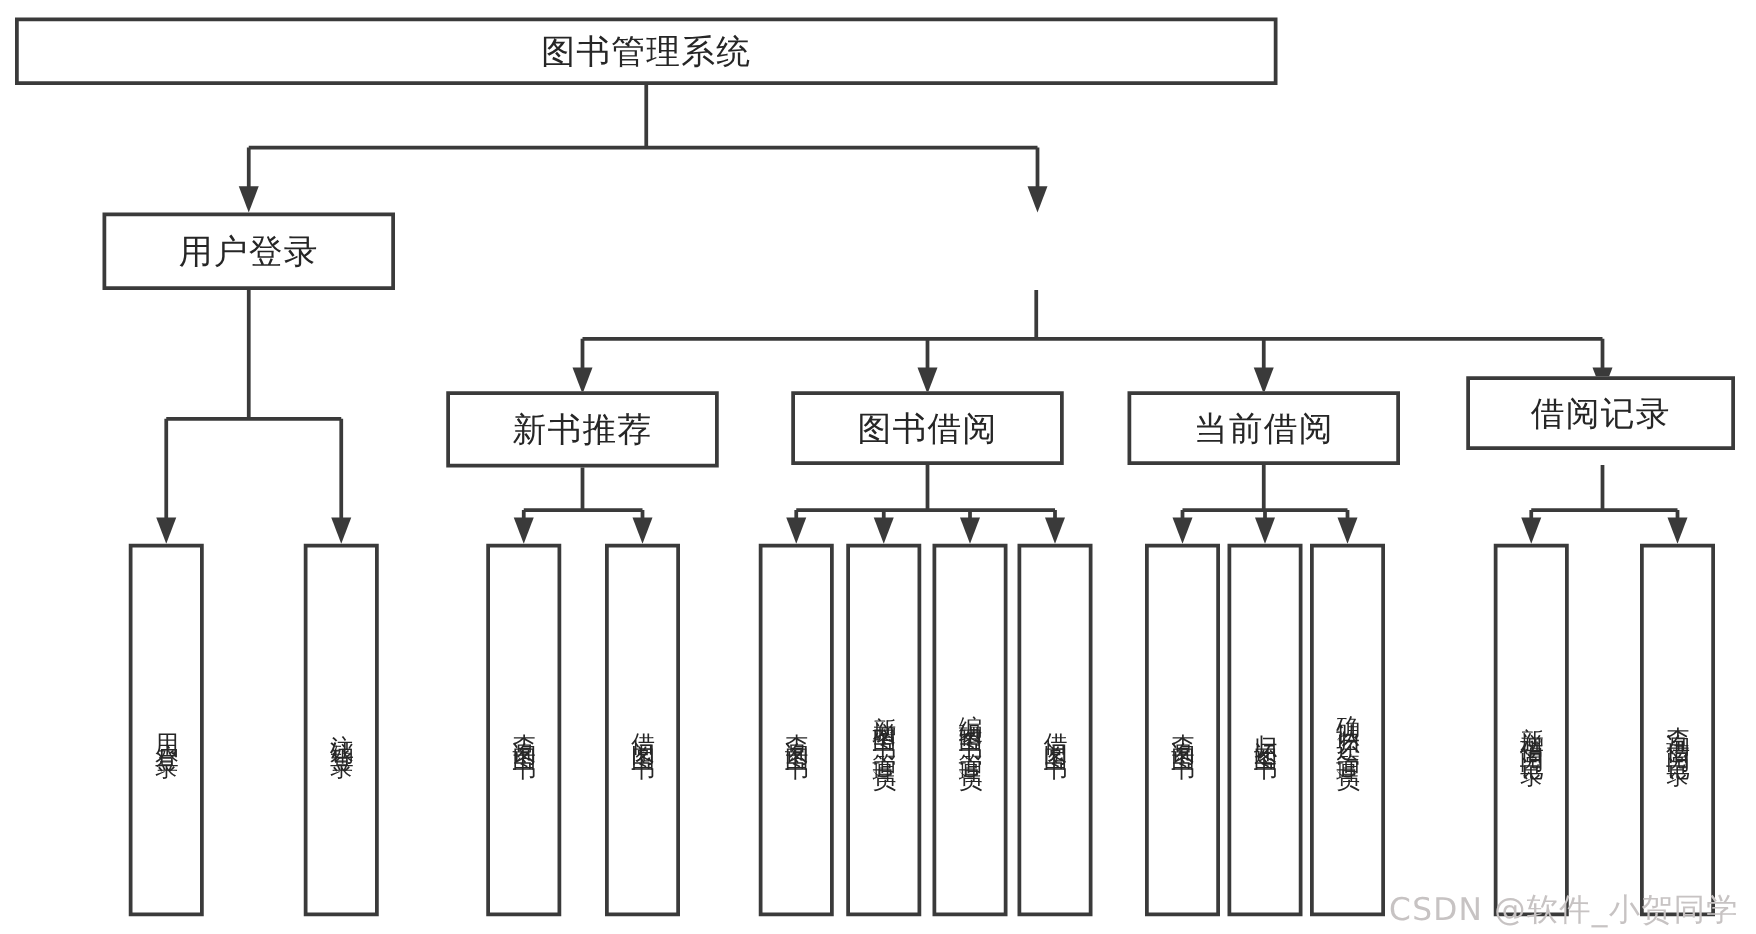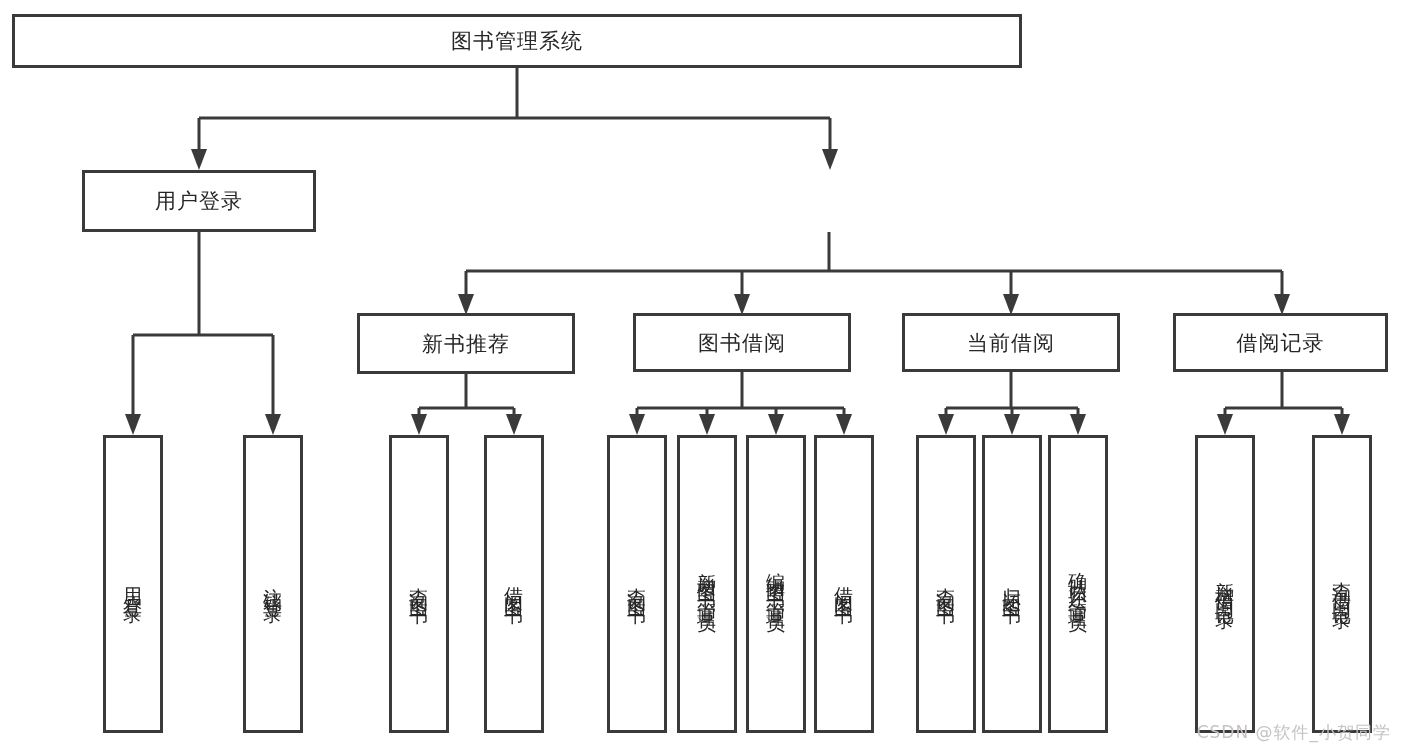--- a/index.html
+++ b/index.html
@@ -14,21 +14,21 @@
     position:absolute;
     background:#ffffff;
     border:3px solid #3a3a3a;
     box-sizing:border-box;
     display:flex;
     align-items:center;
     justify-content:center;
     color:#262626;
   }
   .h-label{
-    font-size:21px;
+    font-size:27px;
     letter-spacing:1px;
     white-space:nowrap;
   }
   .leaf .v-label{
     writing-mode:vertical-rl;
     text-orientation:mixed;
     font-size:19px;
     letter-spacing:6px;
     line-height:1;
   }
@@ -42,21 +42,21 @@
     fill:none;
   }
   #connectors polygon{
     fill:#3a3a3a;
     stroke:none;
   }
   .watermark{
     position:absolute;
     right:14px;
     bottom:3px;
-    font-size:17px;
+    font-size:25px;
     color:#c7c3c3;
     letter-spacing:1px;
     white-space:nowrap;
   }
 </style>
 </head>
 <body>
 
 <div id="canvas">
 
@@ -106,21 +106,21 @@
 
   <div class="node" style="left:357px;top:313px;width:218px;height:61px;">
     <span class="h-label">新书推荐</span>
   </div>
   <div class="node" style="left:633px;top:313px;width:218px;height:59px;text-align:right;">
     <span class="h-label">图书借阅</span>
   </div>
   <div class="node" style="left:902px;top:313px;width:218px;height:59px;">
     <span class="h-label">当前借阅</span>
   </div>
-  <div class="node" style="left:1173px;top:313px;width:215px;height:59px;">
+  <div class="node" style="left:1173px;top:301px;width:215px;height:59px;">
     <span class="h-label">借阅记录</span>
   </div>
 
   <div class="node leaf" style="left:103px;top:435px;width:60px;height:298px;">
     <span class="v-label">用户登录</span>
   </div>
   <div class="node leaf" style="left:243px;top:435px;width:60px;height:298px;">
     <span class="v-label">注销登录</span>
   </div>
 

